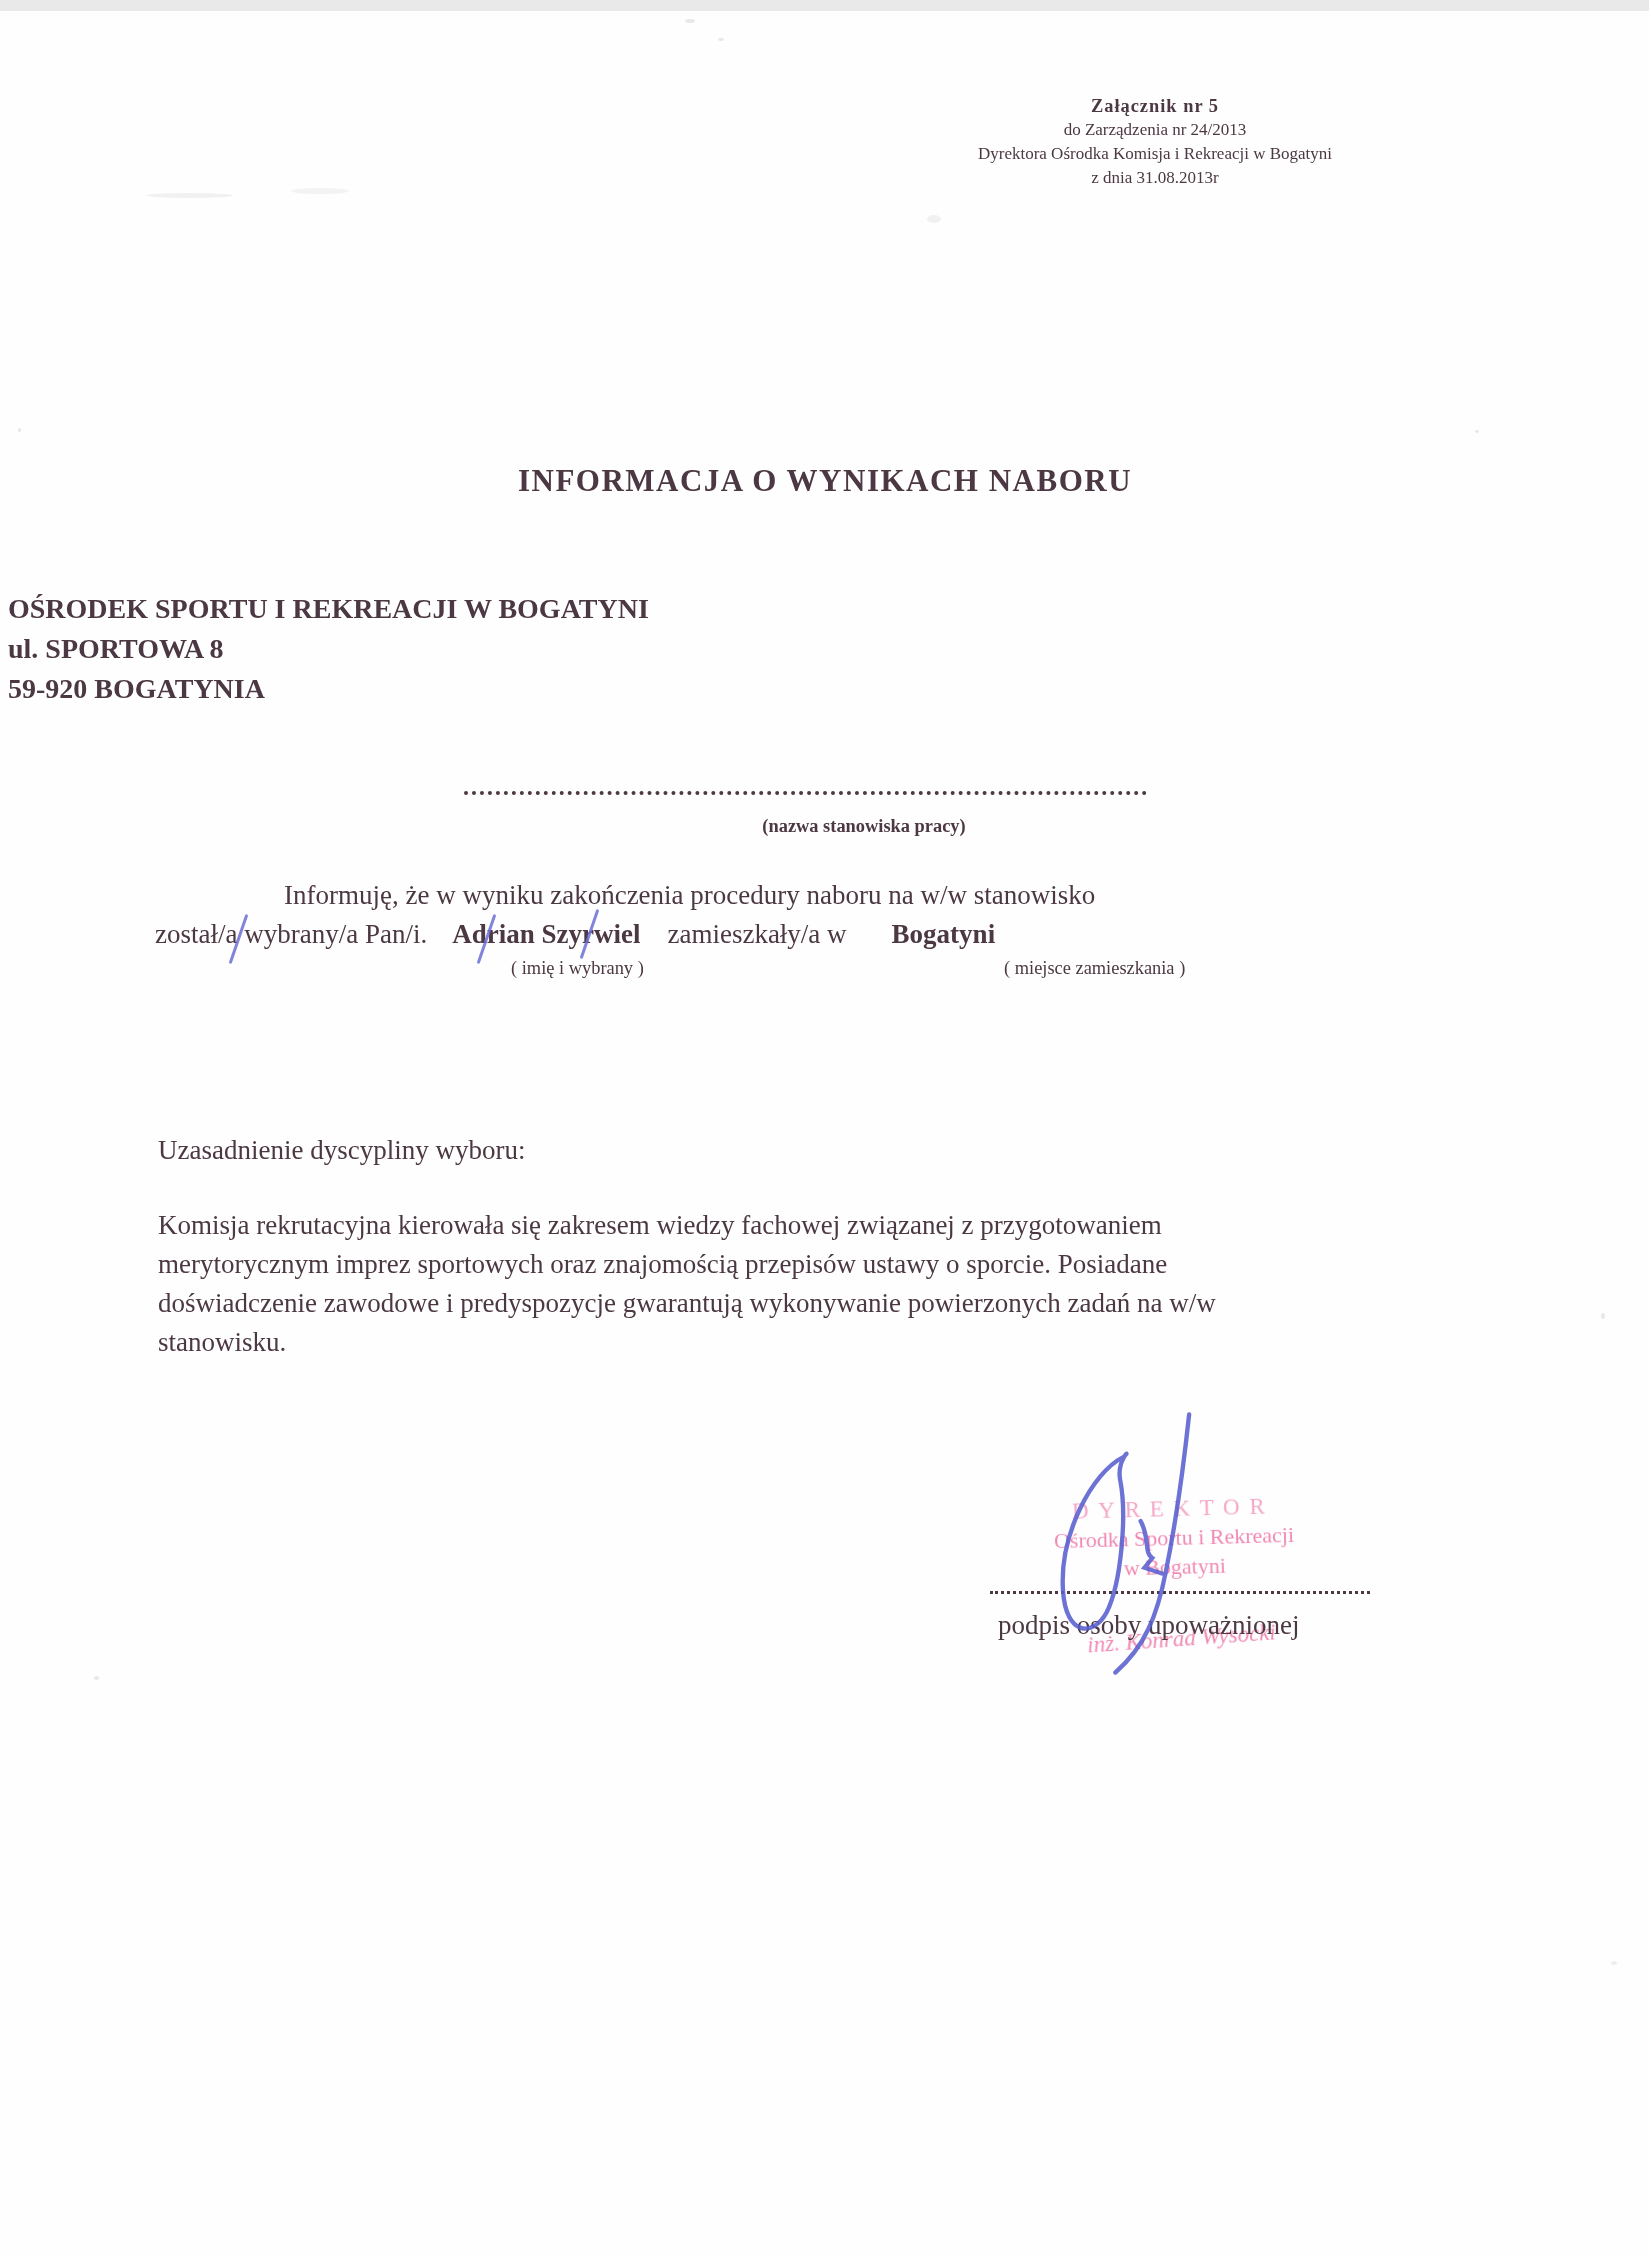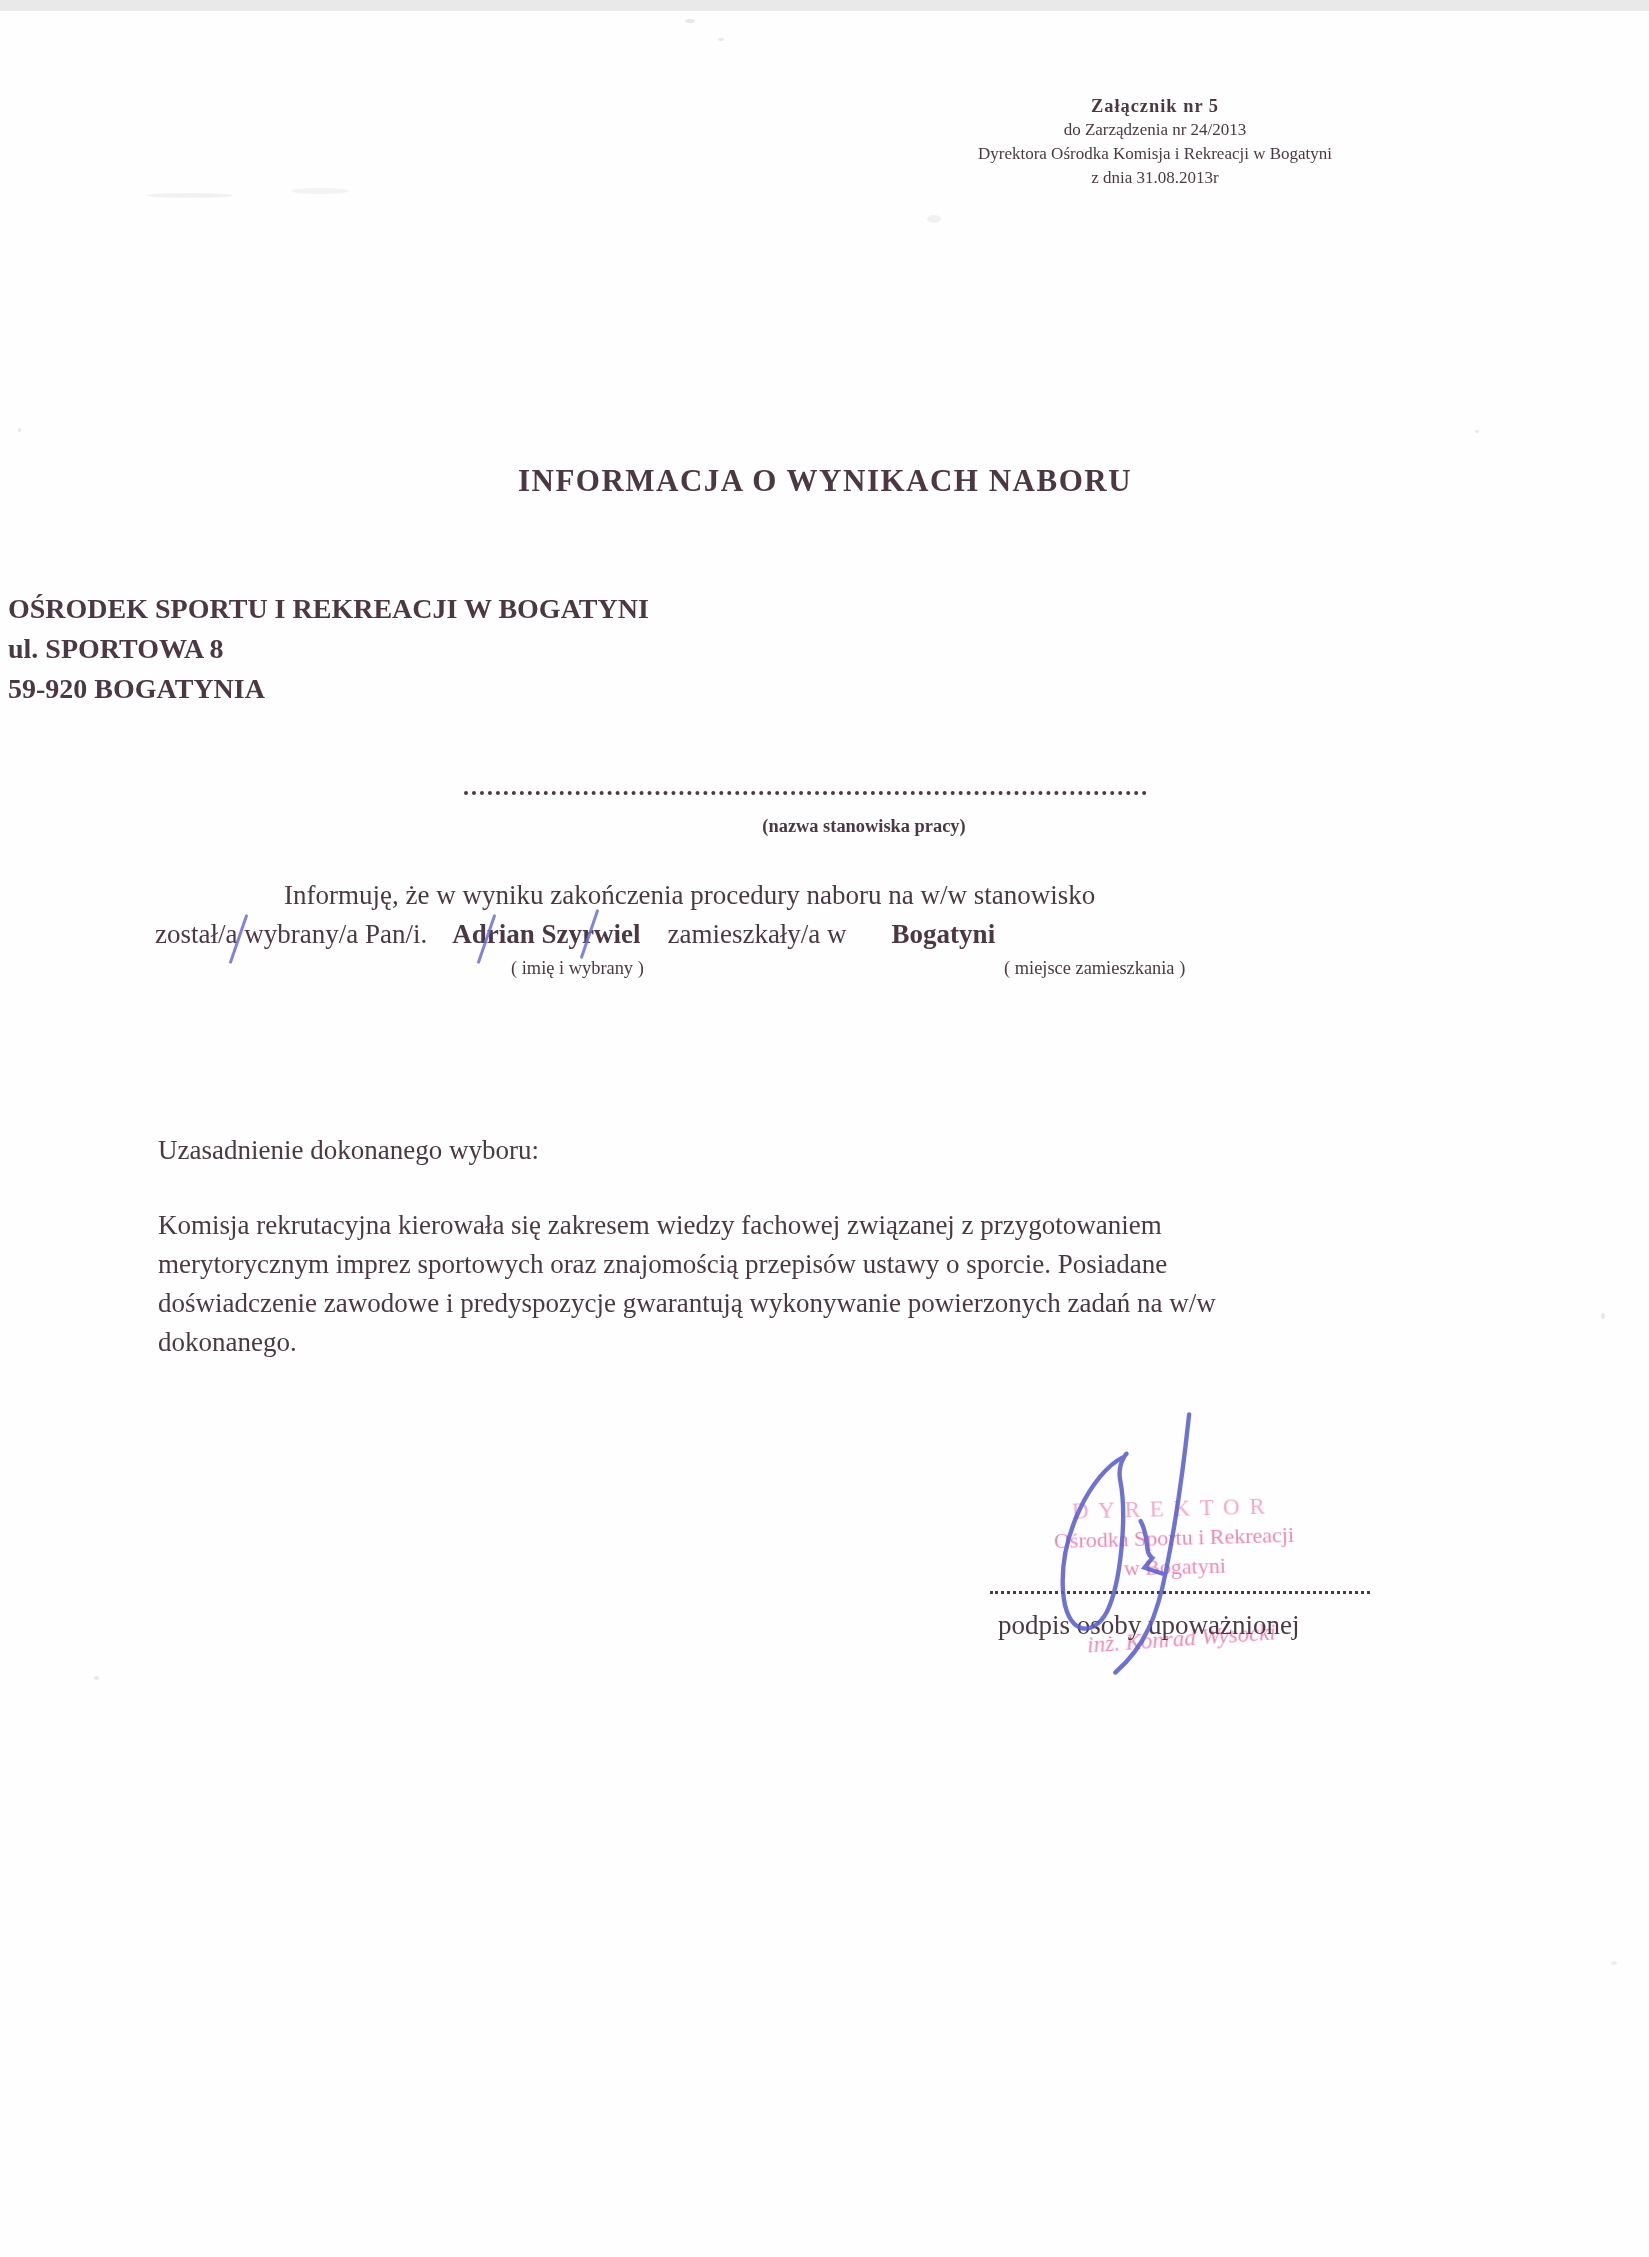--- a/index.html
+++ b/index.html
@@ -108,26 +108,26 @@
   <div class="abs ann-line2">
     <span>został/a wybrany/a Pan/i.</span><span class="name">Adrian Szyrwiel</span><span class="mid">zamieszkały/a w</span><span class="city">Bogatyni</span>
   </div>
   <div class="abs cap-name">( imię i wybrany )</div>
   <div class="abs cap-city">( miejsce zamieszkania )</div>
 
   <div class="abs pen-slash slash1"></div>
   <div class="abs pen-slash slash2"></div>
   <div class="abs pen-slash slash3"></div>
 
-  <div class="abs just-heading">Uzasadnienie dokonanego wyboru:</div>
+  <div class="abs just-heading">Uzasadnienie dyscypliny wyboru:</div>
   <div class="abs just-par">
     <div>Komisja rekrutacyjna kierowała się zakresem wiedzy fachowej związanej z przygotowaniem</div>
     <div>merytorycznym imprez sportowych oraz znajomością przepisów ustawy o sporcie. Posiadane</div>
     <div>doświadczenie zawodowe i predyspozycje gwarantują wykonywanie powierzonych zadań na w/w</div>
-    <div>dokonanego.</div>
+    <div>stanowisku.</div>
   </div>
 
   <div class="abs stamp">
     <div class="s1">DYREKTOR</div>
     <div>Ośrodka Sportu i Rekreacji</div>
     <div>w Bogatyni</div>
   </div>
   <div class="abs stamp-name">inż. Konrad Wysocki</div>
 
   <div class="abs dot-sign"></div>

